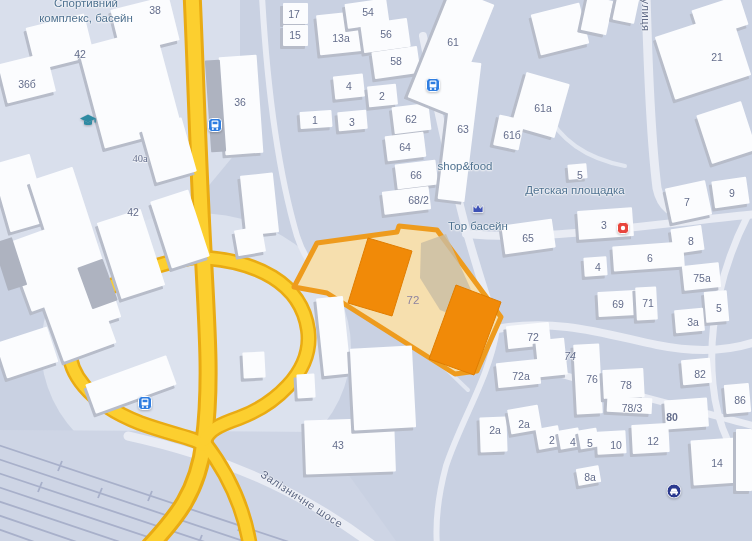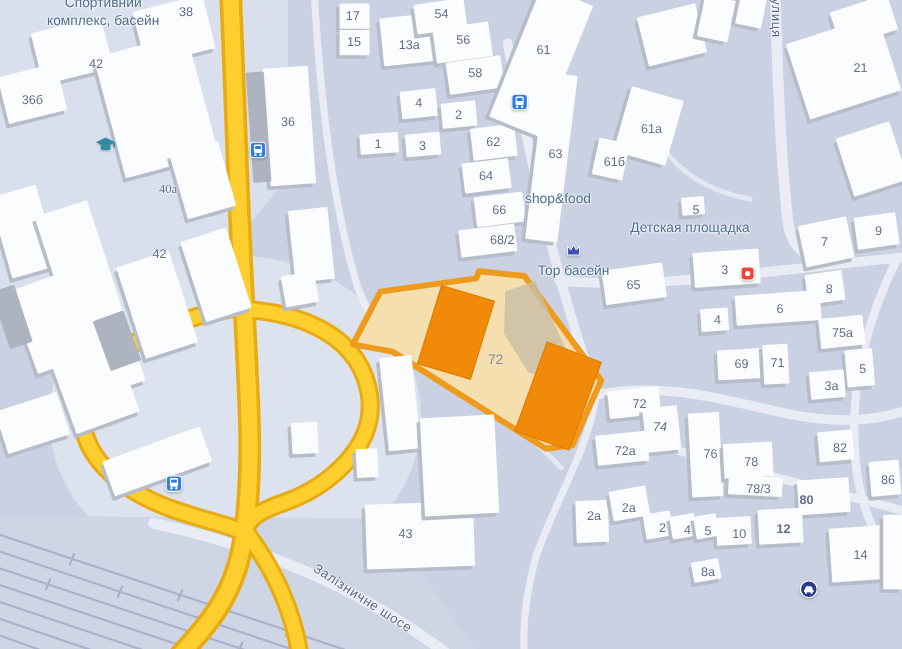--- a/index.html
+++ b/index.html
@@ -200,29 +200,29 @@
       <div class="num" style="left: 528px; top: 238px;">65</div>
       <div class="num" style="left: 691px; top: 241px;">8</div>
       <div class="num" style="left: 650px; top: 258px;">6</div>
       <div class="num" style="left: 598px; top: 267px;">4</div>
       <div class="num" style="left: 702px; top: 278px;">75a</div>
       <div class="num" style="left: 618px; top: 304px;">69</div>
       <div class="num" style="left: 648px; top: 303px;">71</div>
       <div class="num" style="left: 719px; top: 308px;">5</div>
       <div class="num" style="left: 693px; top: 322px;">3a</div>
       <div class="num" style="left: 533px; top: 337px;">72</div>
-      <div class="num" style="left: 550px; top: 356px; font-style: italic;">74</div>
+      <div class="num" style="left: 570px; top: 356px; font-style: italic;">74</div>
       <div class="num" style="left: 700px; top: 374px;">82</div>
       <div class="num" style="left: 521px; top: 376px;">72a</div>
       <div class="num" style="left: 592px; top: 379px;">76</div>
       <div class="num" style="left: 626px; top: 385px;">78</div>
       <div class="num" style="left: 740px; top: 400px;">86</div>
       <div class="num" style="left: 632px; top: 408px;">78/3</div>
       <div class="num" style="left: 672px; top: 417px; font-weight: bold;">80</div>
-      <div class="num" style="left: 653px; top: 441px; font-weight: bold;">12</div>
+      <div class="num" style="left: 653px; top: 441px;">12</div>
       <div class="num" style="left: 616px; top: 445px;">10</div>
       <div class="num" style="left: 717px; top: 463px;">14</div>
       <div class="num" style="left: 495px; top: 430px;">2a</div>
       <div class="num" style="left: 524px; top: 424px;">2a</div>
       <div class="num" style="left: 552px; top: 440px;">2</div>
       <div class="num" style="left: 573px; top: 442px;">4</div>
       <div class="num" style="left: 590px; top: 443px;">5</div>
       <div class="num" style="left: 590px; top: 477px;">8a</div>
       <div class="num" style="left: 338px; top: 445px;">43</div>
       <div class="place" style="left: 86px; top: 11px;">

